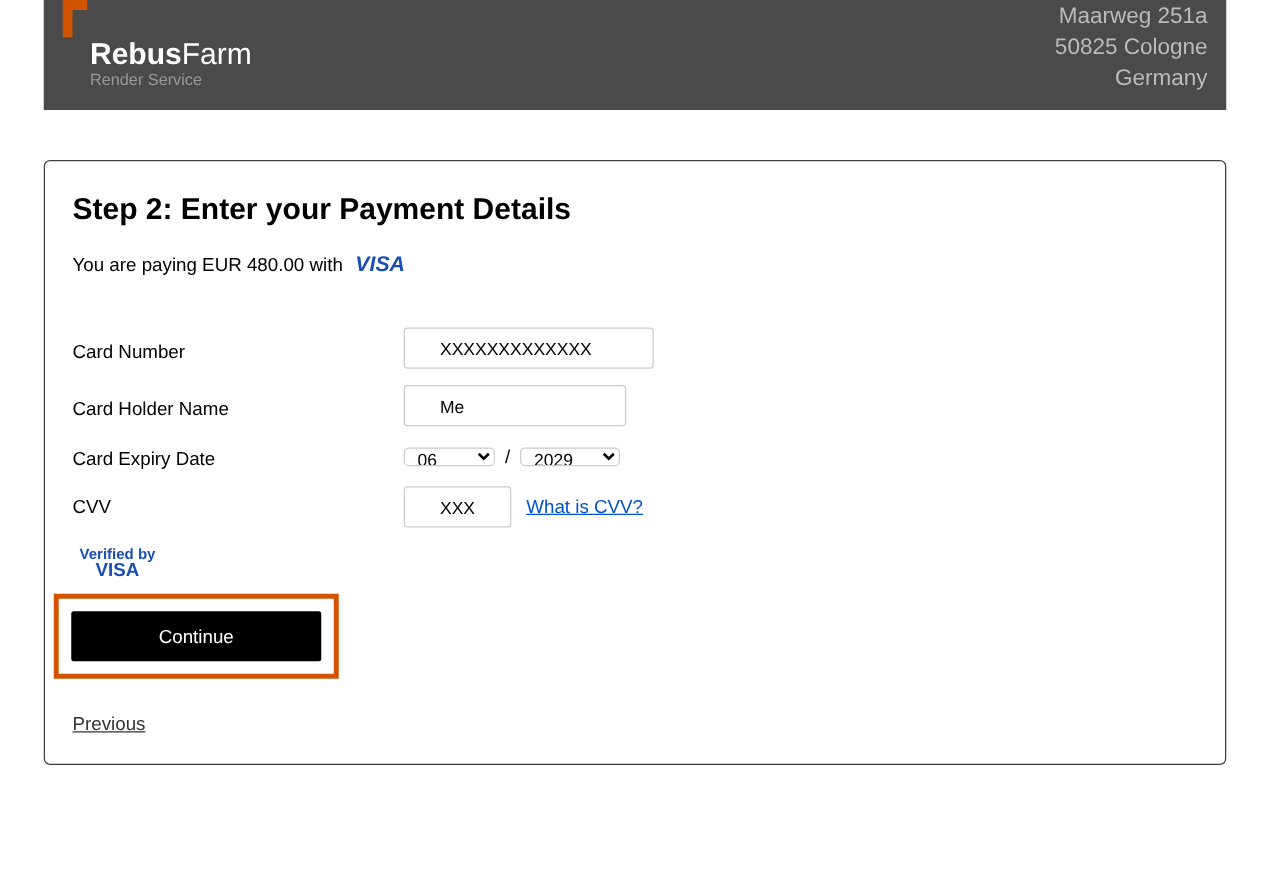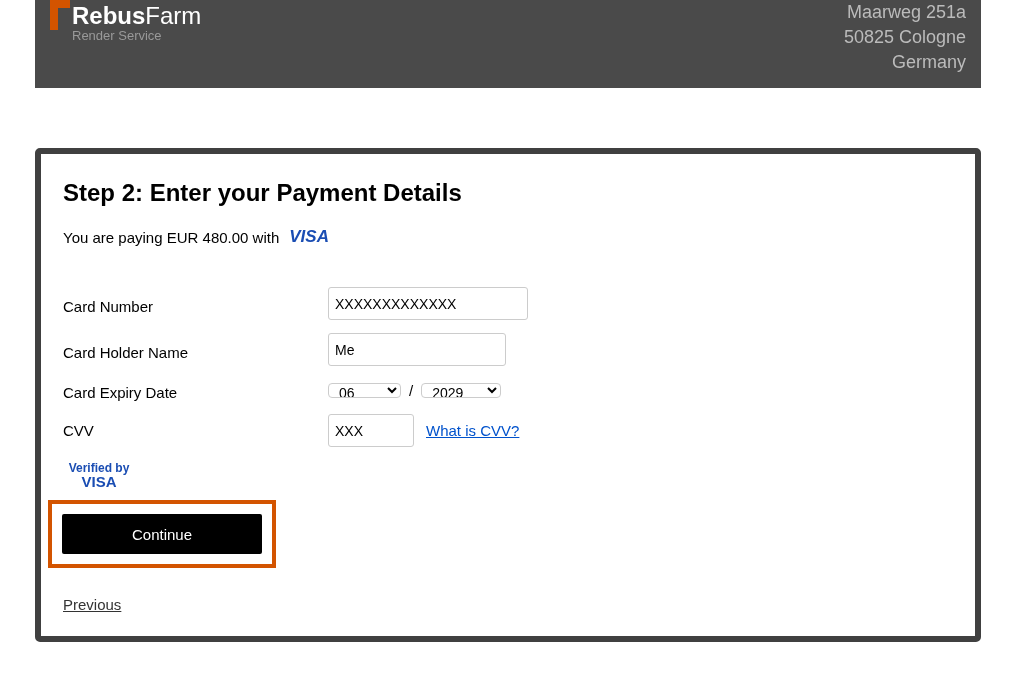--- a/index.html
+++ b/index.html
@@ -29,40 +29,40 @@
     .logo-mark {
       width: 20px;
       height: 30px;
       margin-right: 2px;
     }
     .logo-text {
       color: #fff;
       font-size: 24px;
       font-weight: 400;
       line-height: 1;
-      margin-top: 4px;
+      margin-top: 32px;
     }
     .logo-text .bold {
       font-weight: 700;
     }
     .logo-sub {
       color: #999;
       font-size: 13px;
       font-weight: 400;
     }
     .address {
       text-align: right;
       color: #bbb;
       font-size: 18px;
       line-height: 1.4;
       padding-top: 0;
     }
     .main-panel {
-      margin: 60px 35px 0 35px;
-      border: 6px solid #404040;
+      margin: 40px 35px 0 35px;
+      border: 1px solid #404040;
       border-radius: 5px;
       padding: 25px 22px 22px 22px;
     }
     .step-title {
       font-size: 24px;
       font-weight: 700;
       margin-bottom: 20px;
     }
     .paying-row {
       font-size: 15px;
@@ -88,21 +88,21 @@
     }
     .form-label {
       width: 265px;
       font-size: 15px;
       padding-top: 5px;
     }
     .form-field input[type="text"] {
       height: 33px;
       border: 1px solid #ccc;
       border-radius: 3px;
-      padding: 0 6px;
+      padding: 0 28px;
       font-size: 14px;
       font-family: inherit;
     }
     .card-number-input { width: 200px; }
     .card-holder-input { width: 178px; }
     .expiry-select {
       height: 15px;
       border: 1px solid #ccc;
       border-radius: 4px;
       padding: 0 6px;

